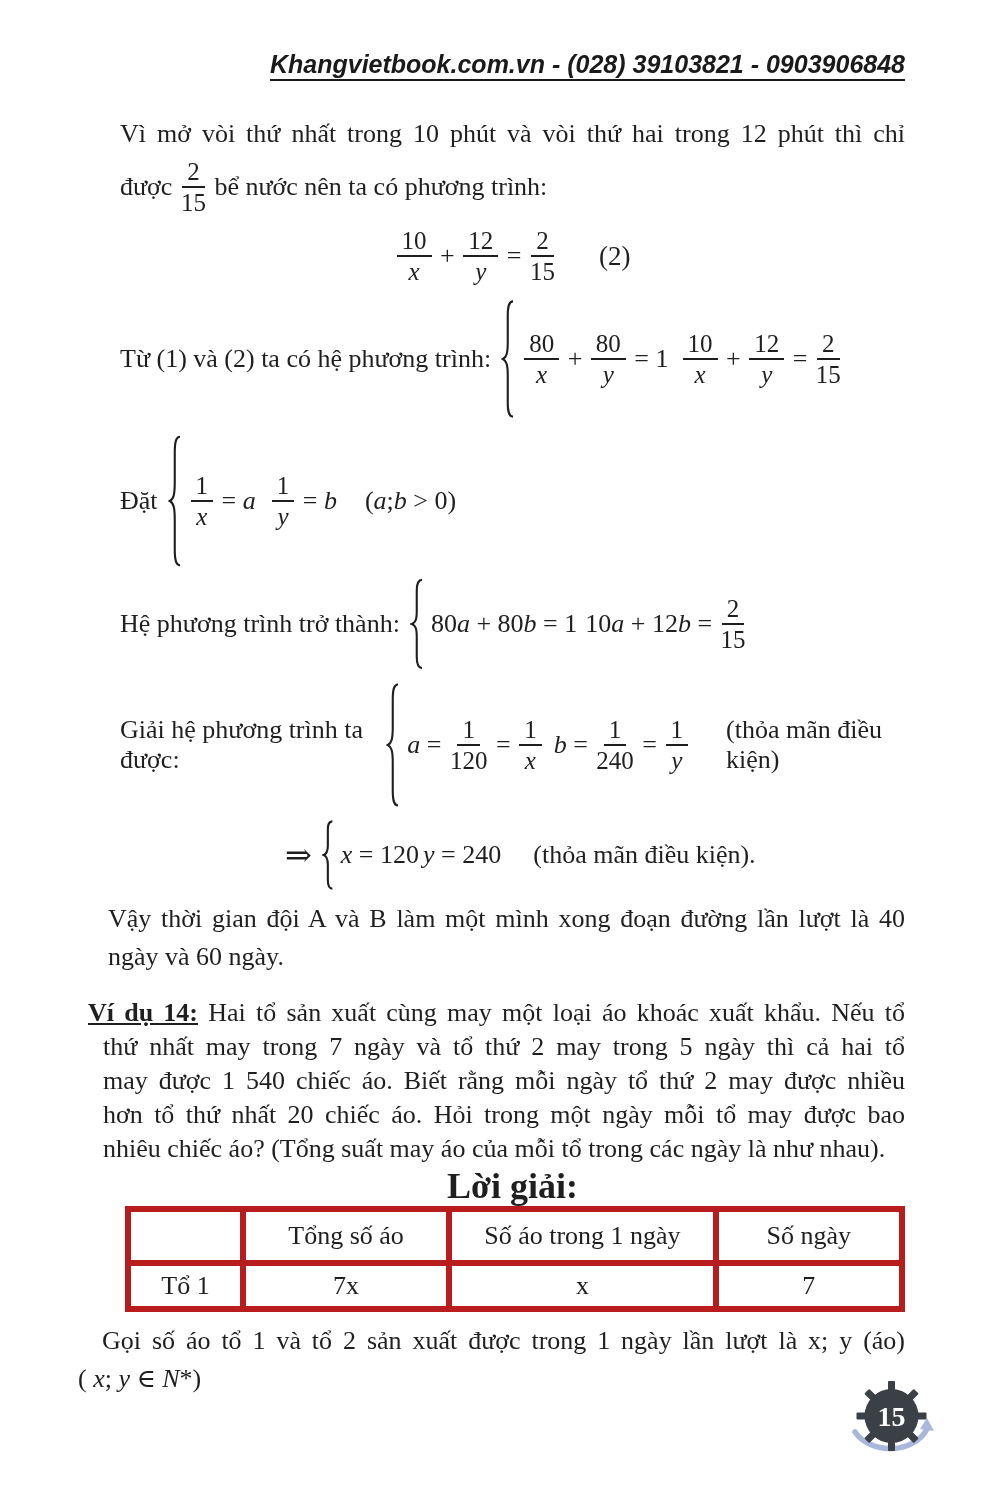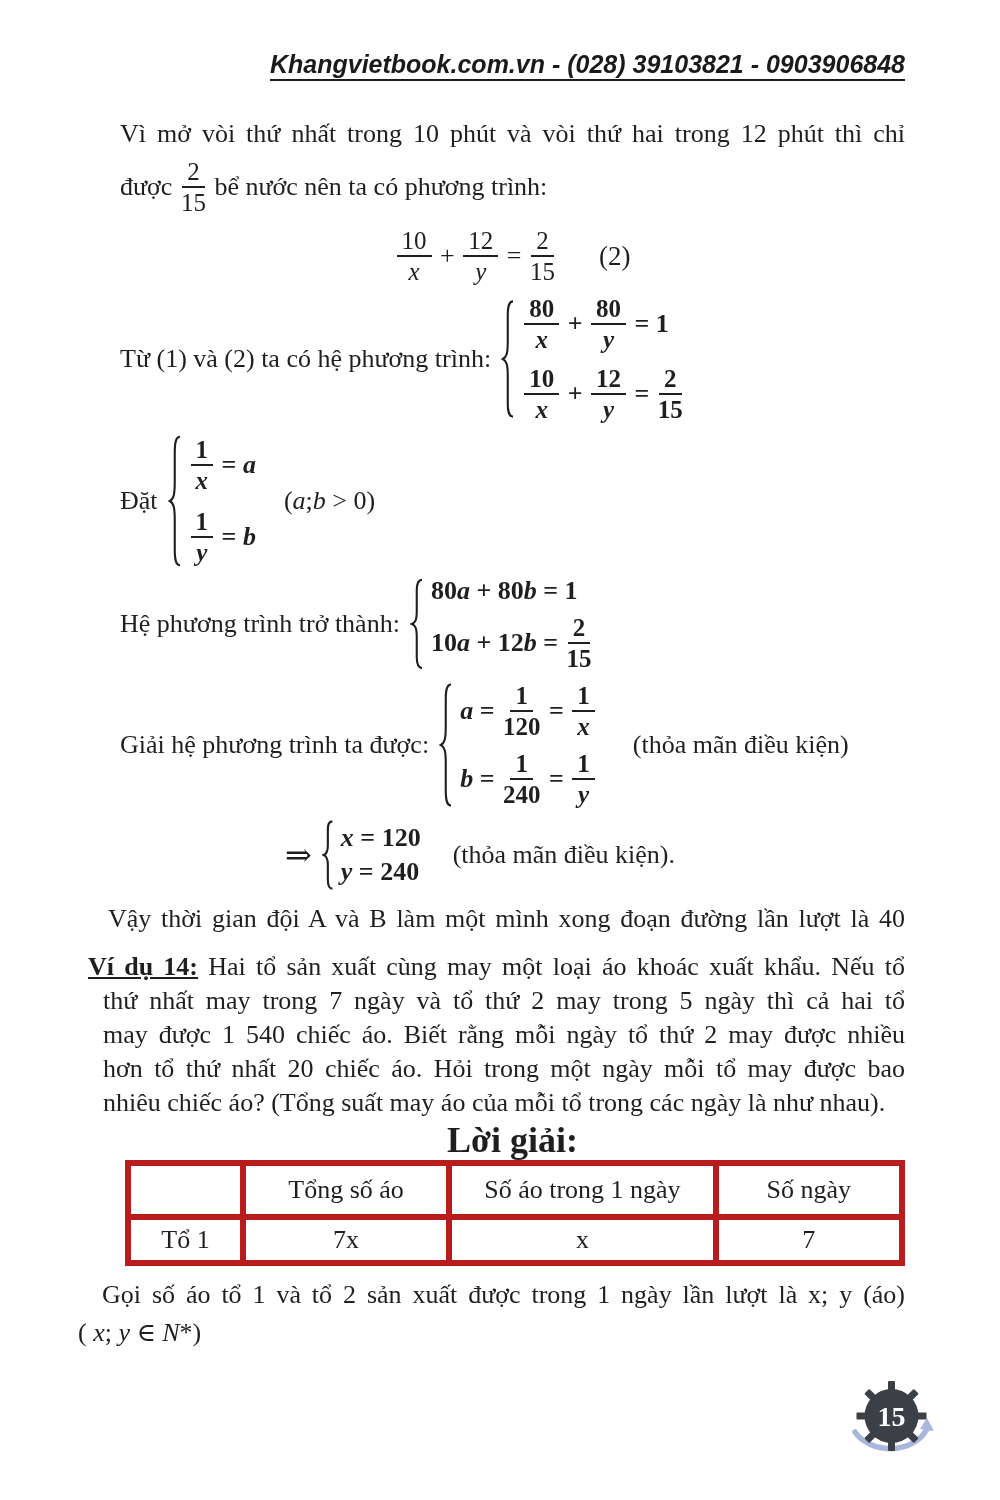--- a/index.html
+++ b/index.html
@@ -36,21 +36,21 @@
   .mi{font-style:italic;}
   .frac{display:inline-flex;flex-direction:column;align-items:center;vertical-align:middle;
         font-size:25px;line-height:1.08;margin:0 2px;}
   .fnum{display:block;padding:0 5px 1px;border-bottom:2px solid #1f1f1f;text-align:center;}
   .fden{display:block;padding-top:1px;text-align:center;}
 
   .eq-center{margin-top:2px;height:72px;display:flex;align-items:center;justify-content:center;}
   .eq-label{margin-left:42px;font-size:27px;}
 
   .sysline{display:flex;align-items:center;}
-  .syscol{display:flex;flex-direction:column;margin-left:6px;font-weight:bold;}
+  .syscol{display:flex;flex-direction:row;margin-left:6px;}
   .brace{flex:0 0 auto;margin-left:10px;}
   .brace path{stroke:#1f1f1f;stroke-width:2.1;fill:none;vector-effect:non-scaling-stroke;}
 
   .sys1{margin-top:4px;height:126px;}
   .sys1 .syscol{gap:12px;}
   .dat{margin-top:10px;height:138px;}
   .dat .syscol{gap:14px;}
   .dat-cond{margin-left:28px;}
   .sys2{margin-top:6px;height:96px;}
   .sys2 .syscol{gap:8px;}
@@ -58,21 +58,21 @@
   .sys3 .syscol{gap:10px;}
   .note{margin-left:36px;}
   .impl{margin-top:8px;height:74px;margin-left:165px;}
   .impl .syscol{gap:4px;}
   .impl-arrow{font-size:32px;font-family:"DejaVu Serif",serif;}
   .impl .note{margin-left:32px;}
 
   .concl{margin-top:8px;margin-left:-12px;}
   .concl .jline,.concl .lline{line-height:38px;}
 
-  .vd14{margin-top:12px;margin-left:-17px;}
+  .vd14{margin-top:20px;margin-left:-17px;}
   .vd14 div{line-height:34px;}
   .vd14 .first{margin-left:-15px;}
   .vd-label{font-weight:bold;text-decoration:underline;}
 
   .loigiai{margin-top:2px;height:36px;text-align:center;font-weight:bold;font-size:36px;line-height:36px;}
 
   table.sol{border-collapse:collapse;margin:2px 0 0 5px;}
   table.sol td{border:6px solid #b91c1c;text-align:center;font-size:26px;padding:0;}
   table.sol .hrow td{height:48px;}
   table.sol .drow td{height:40px;}
@@ -157,20 +157,21 @@
       </svg>
       <div class="syscol">
         <span class="mrow"><span class="mi">x</span><span> = 120</span></span>
         <span class="mrow"><span class="mi">y</span><span> = 240</span></span>
       </div>
       <span class="note">(thỏa mãn điều kiện).</span>
     </div>
 
     <div class="concl">
       <div class="jline">Vậy thời gian đội A và B làm một mình xong đoạn đường lần lượt là 40</div>
+      <div class="lline">ngày và 60 ngày.</div>
     </div>
 
     <div class="vd14">
       <div class="jline first">
         <span class="vd-label">Ví dụ 14:</span>
         <span>Hai tổ sản xuất cùng may một loại áo khoác xuất khẩu. Nếu tổ</span>
       </div>
       <div class="jline">thứ nhất may trong 7 ngày và tổ thứ 2 may trong 5 ngày thì cả hai tổ</div>
       <div class="jline">may được 1 540 chiếc áo. Biết rằng mỗi ngày tổ thứ 2 may được nhiều</div>
       <div class="jline">hơn tổ thứ nhất 20 chiếc áo. Hỏi trong một ngày mỗi tổ may được bao</div>

